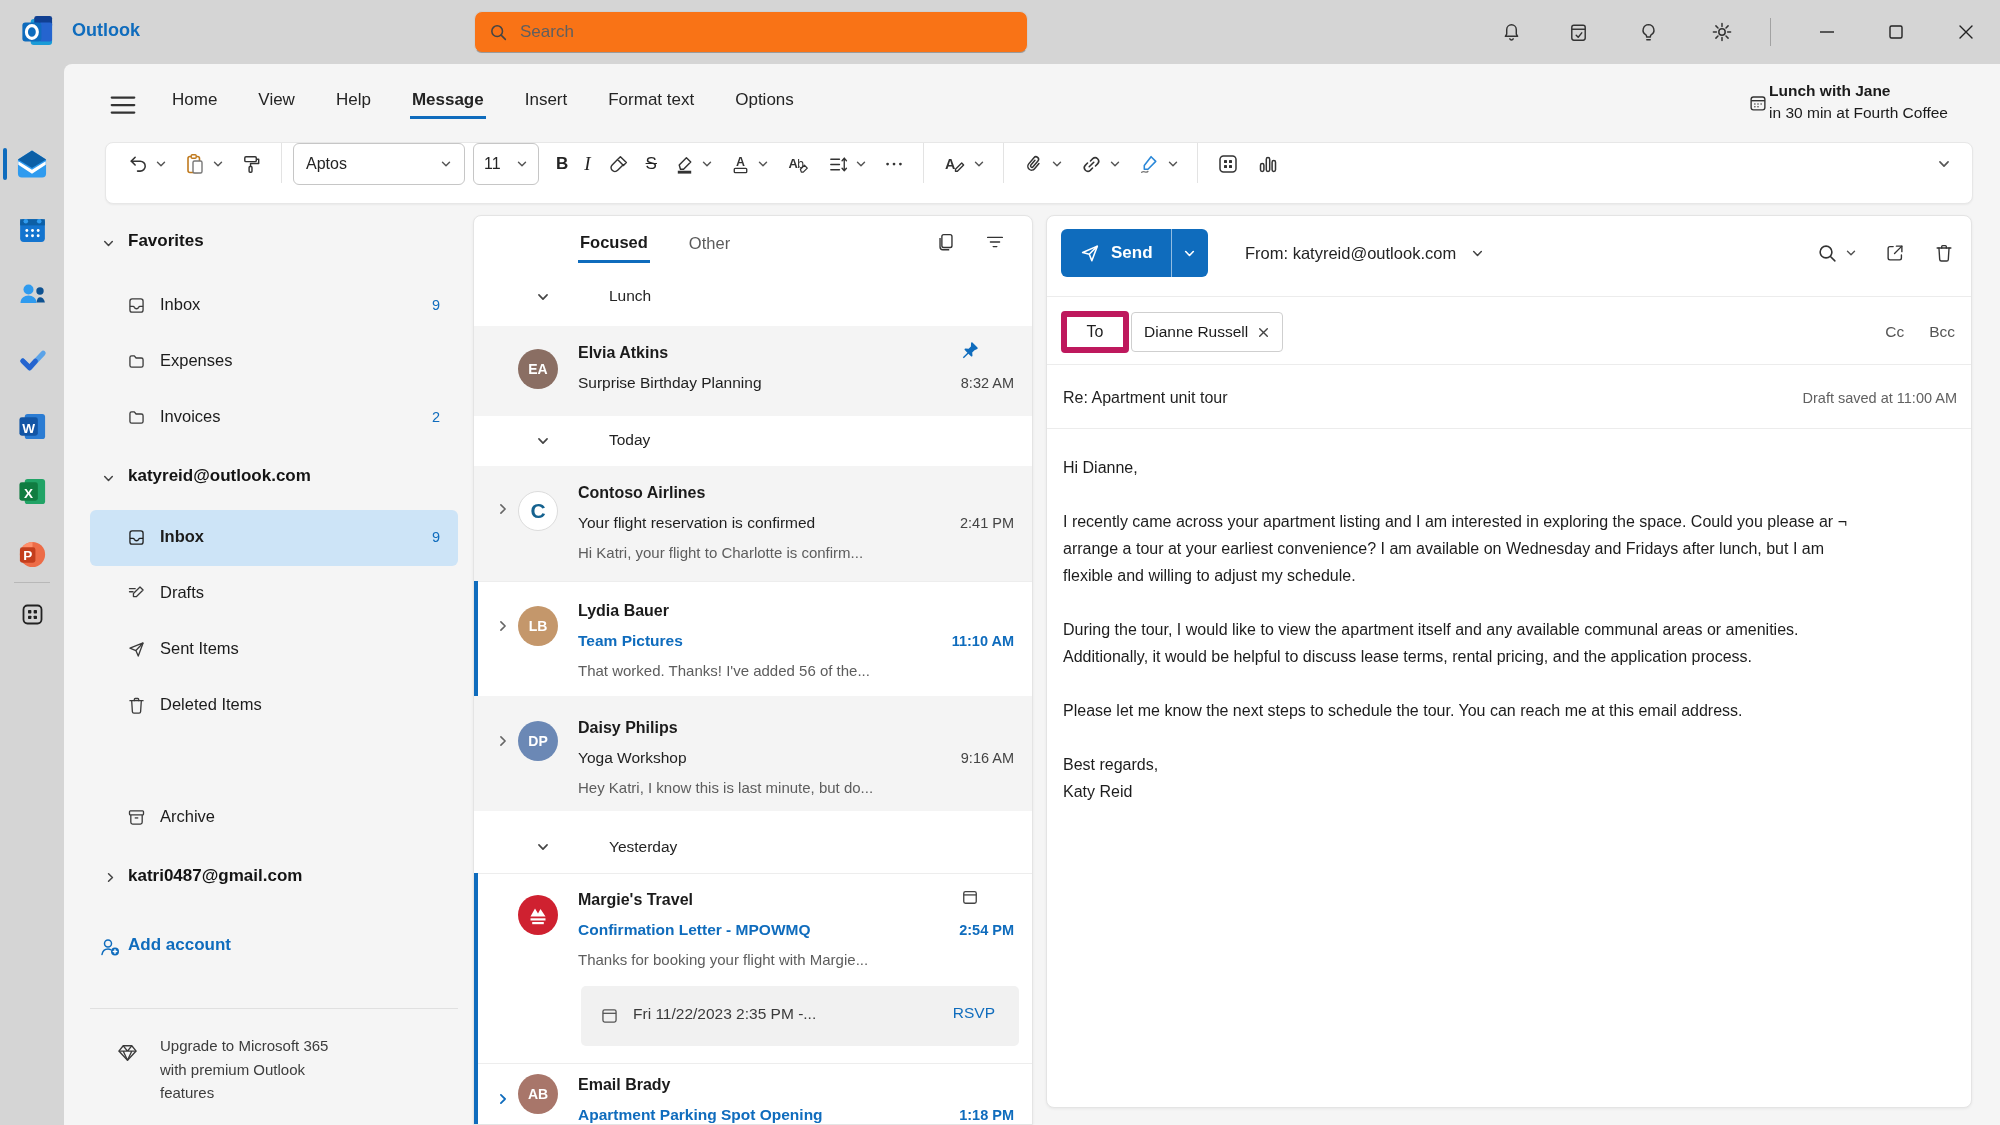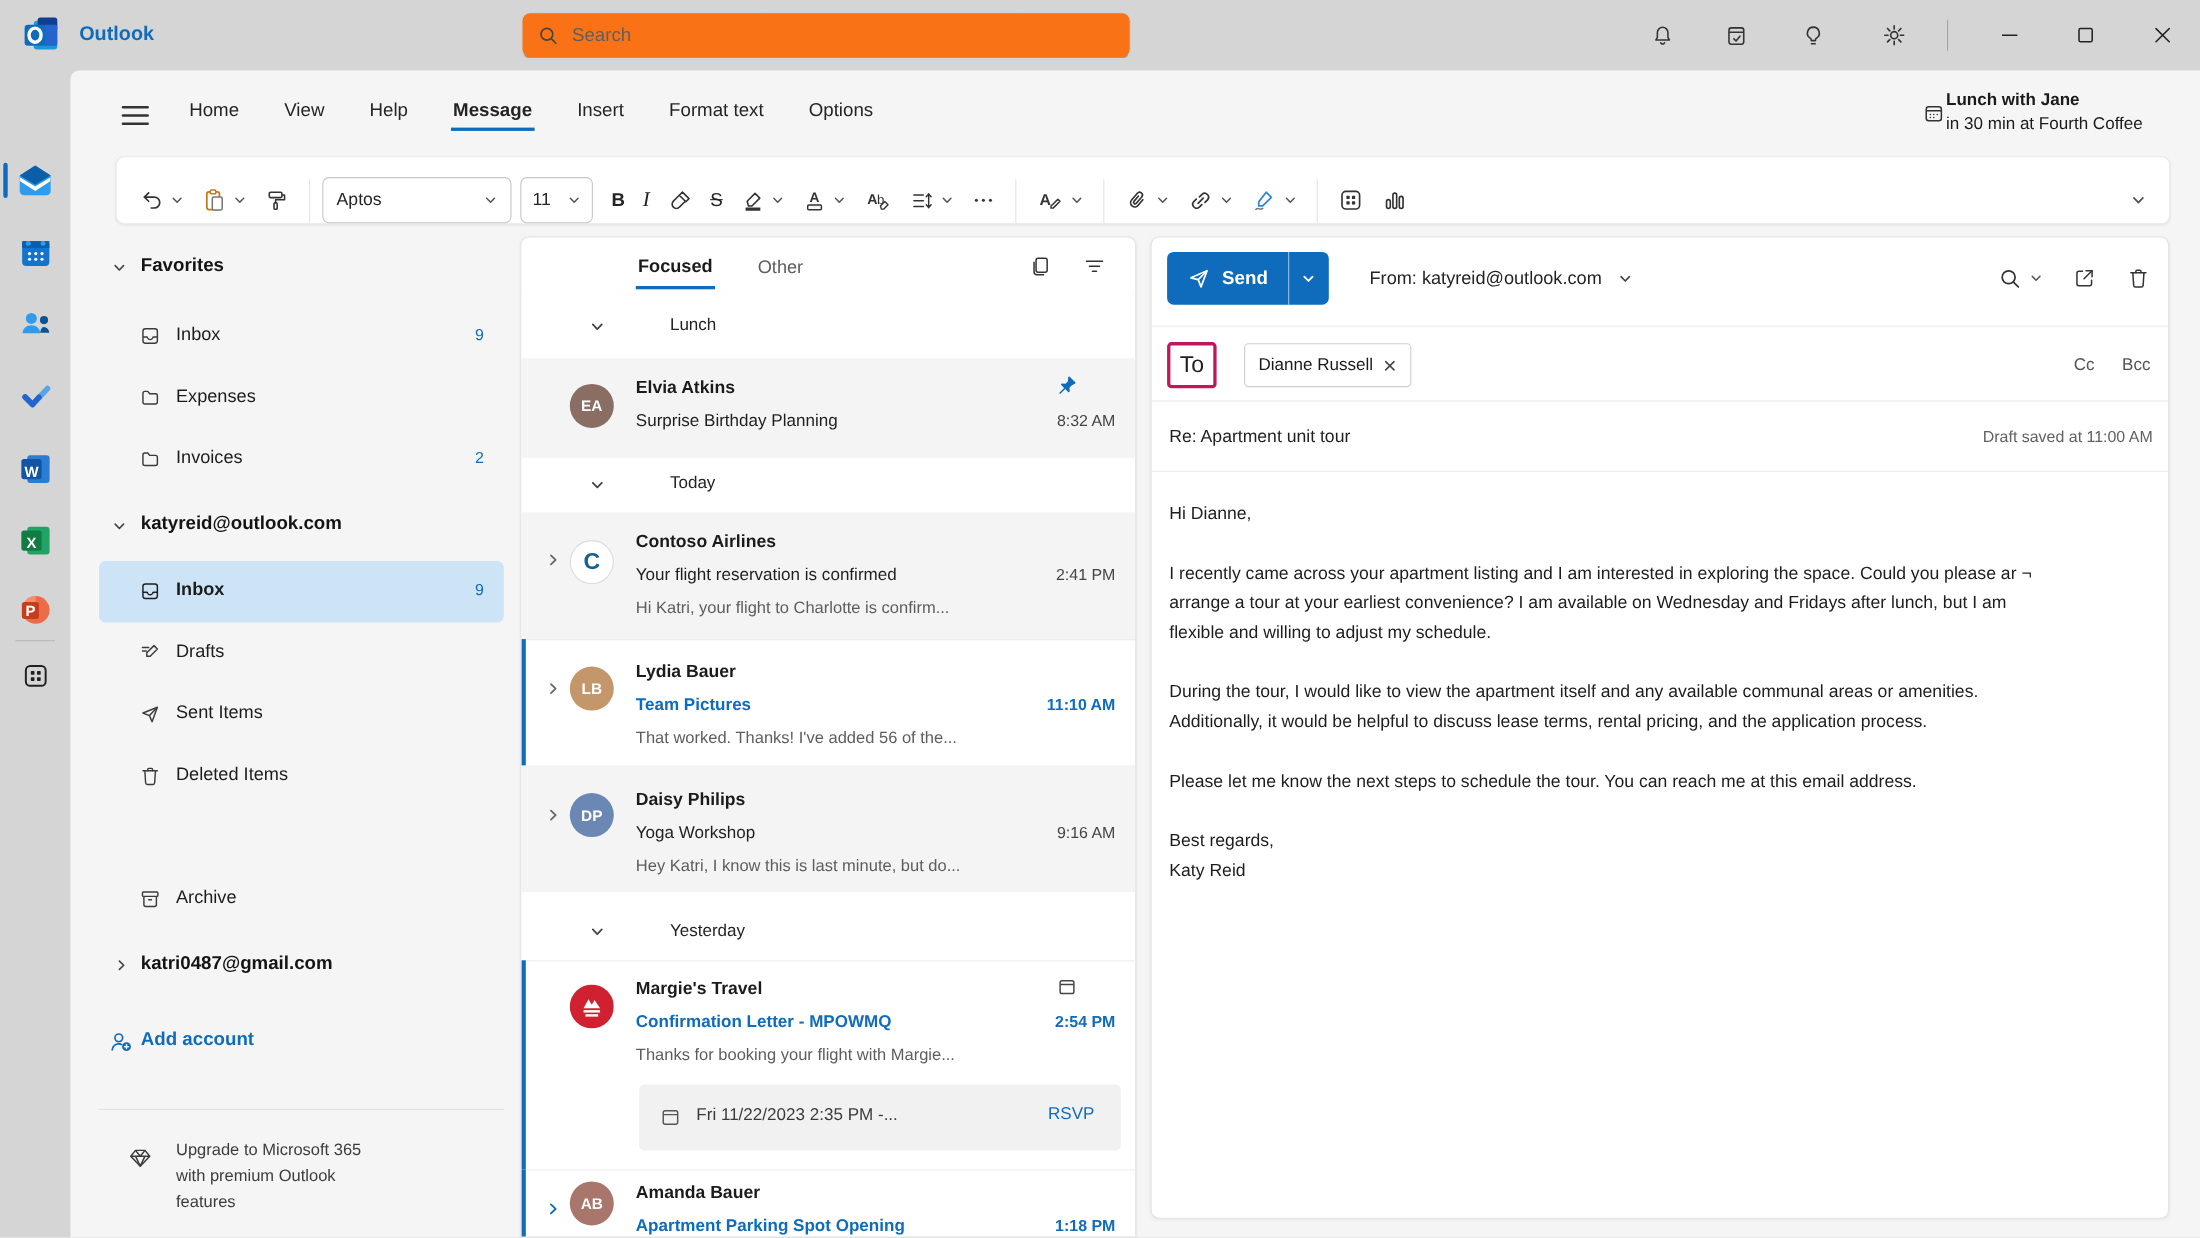--- a/index.html
+++ b/index.html
@@ -38,21 +38,21 @@
   #hamburger{position:absolute;left:44px;top:28px;width:32px;height:26px}
   #ribbon-tabs{position:absolute;left:106px;top:18px;height:46px;display:flex;gap:37px;align-items:flex-start}
   .rtab{font-size:17px;color:#242424;padding:8px 2px 6px}
   .rtab.active{font-weight:700;border-bottom:3px solid #0f6cbd}
   #event-card{position:absolute;right:52px;top:16px;display:flex;gap:0;align-items:center}
   #event-card .ev-title{font-size:15.5px;font-weight:700;color:#1b1b1b;line-height:22px}
   #event-card .ev-sub{font-size:15.5px;color:#1b1b1b;line-height:22px}
 
   
   #cmdbar{position:absolute;left:41px;top:78px;right:27px;height:62px;background:#fff;border:1px solid #e7e7e7;
-    border-radius:8px;box-sizing:border-box;display:flex;align-items:flex-end;padding:0 14px;gap:2px;box-shadow:0 1px 2px rgba(0,0,0,.05)}
+    border-radius:8px;box-sizing:border-box;display:flex;align-items:flex-start;padding:0 14px;gap:2px;box-shadow:0 1px 2px rgba(0,0,0,.05)}
   .cmd-btn{display:flex;align-items:center;gap:5px;padding:0 7px;height:42px;border-radius:5px}
   .cmd-vdiv{width:1px;height:40px;background:#e3e3e3;margin:0 9px;flex:0 0 auto}
   .cmd-glyph{font-size:17px;color:#242424}
   #font-select{width:172px;height:42px;border:1px solid #c6c6c6;border-radius:6px;display:flex;align-items:center;
     justify-content:space-between;padding:0 12px;box-sizing:border-box;background:#fff;font-size:16px;color:#242424}
   #size-select{width:66px;height:42px;border:1px solid #c6c6c6;border-radius:6px;display:flex;align-items:center;
     justify-content:space-between;padding:0 10px;box-sizing:border-box;background:#fff;font-size:16px;color:#242424;margin-left:6px}
 
   
   #folders{position:absolute;left:0;top:0;width:409px;height:1061px}
@@ -102,22 +102,22 @@
     border-radius:8px;box-sizing:border-box;overflow:hidden;box-shadow:0 1px 3px rgba(0,0,0,.06)}
   #send-btn{position:absolute;left:14px;top:13px;height:48px;background:#0f6cbd;border-radius:6px;display:flex;align-items:center}
   #send-btn .send-main{display:flex;align-items:center;gap:10px;padding:0 18px;height:100%}
   #send-btn .send-label{color:#fff;font-size:17px;font-weight:700}
   #send-btn .send-div{width:1px;height:100%;background:rgba(255,255,255,.55)}
   #send-btn .send-chev{width:36px;height:100%;display:flex;align-items:center;justify-content:center}
   #from-group{position:absolute;left:198px;top:13px;height:48px;display:flex;align-items:center;gap:15px}
   #from-group .from-text{font-size:16.5px;color:#242424}
   #compose-head-icons{position:absolute;right:16px;top:13px;height:48px;display:flex;align-items:center;gap:27px}
   .c-div{position:absolute;left:0;right:0;height:1px;background:#ececec}
-  #to-btn{position:absolute;left:14px;top:95px;width:45px;height:42px;border:3px solid #be185d;border-radius:4px;
-    display:flex;align-items:center;justify-content:center;font-size:21px;color:#1f1f1f;box-sizing:border-box}
+  #to-btn{position:absolute;left:14px;top:95px;width:68px;height:42px;border:6px solid #be185d;border-radius:4px;
+    display:flex;align-items:center;justify-content:center;font-size:16px;color:#1f1f1f;box-sizing:border-box}
   #recipient-chip{position:absolute;left:84px;top:96px;height:40px;border:1px solid #cfcfcf;border-radius:4px;
     display:flex;align-items:center;gap:9px;padding:0 12px;font-size:15.5px;color:#1b1b1b;box-sizing:border-box}
   #ccbcc{position:absolute;right:16px;top:95px;height:42px;display:flex;gap:25px;align-items:center;font-size:15.5px;color:#555}
   #subject-line{position:absolute;left:16px;top:160px;height:44px;display:flex;align-items:center;font-size:16px;color:#1f1f1f}
   #draft-status{position:absolute;right:14px;top:160px;height:44px;display:flex;align-items:center;font-size:14.5px;color:#616161}
   #compose-body{position:absolute;left:16px;top:238px;width:896px;font-size:16px;line-height:27px;color:#1d1d1d;white-space:pre-line}
 </style>
 </head>
 <body>
 
@@ -852,21 +852,21 @@
     <div class="mrow clickable" style="top:847px;height:110px;border-bottom:none">
       <span class="unread-bar"></span>
       <span class="m-chev" style="top:29px">
           <svg width="14" height="14" viewBox="0 0 12 12">
             <path d="M4.2 2.5 7.8 6l-3.6 3.5" fill="none" stroke="#0f6cbd" stroke-width="1.5" stroke-linecap="round" stroke-linejoin="round"></path>
           </svg>
         </span>
       <span class="m-avatar" style="top:11px;background:#a8766a">
           <span>AB</span>
         </span>
-      <span class="m-name" style="top:13px">Amanda Bauer</span>
+      <span class="m-name" style="top:13px">Email Brady</span>
       <span class="m-subj unread" style="top:43px">Apartment Parking Spot Opening</span>
       <span class="m-time unread" style="top:44px">1:18 PM</span>
     </div>
   </section>
 
   <section id="compose">
     <div id="send-btn">
       <span class="send-main clickable">
         <span>
             <svg width="22" height="22" viewBox="0 0 24 24">

